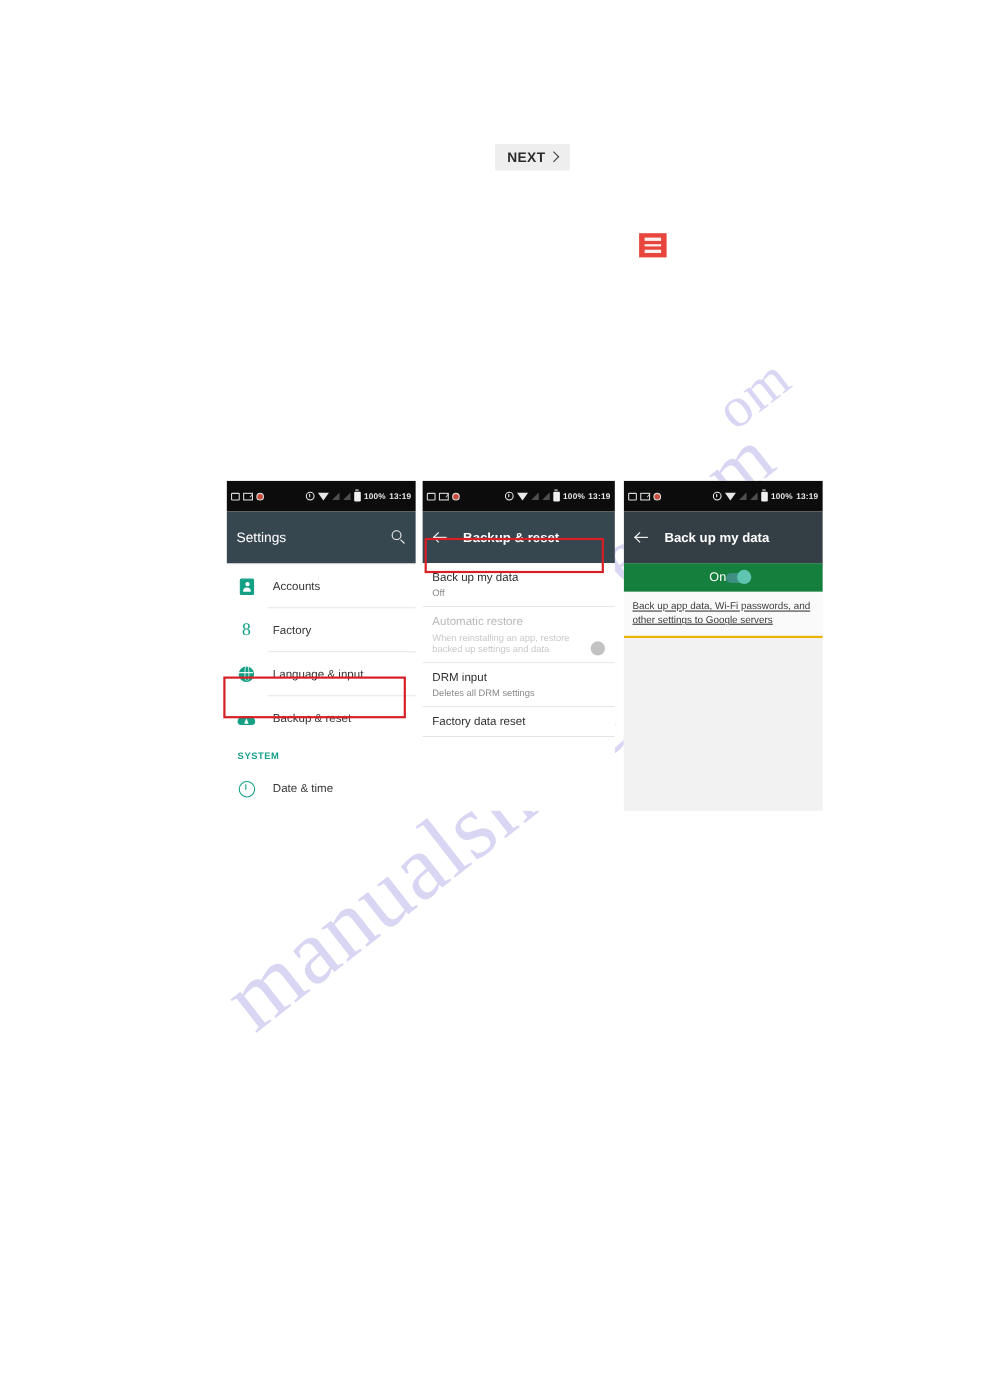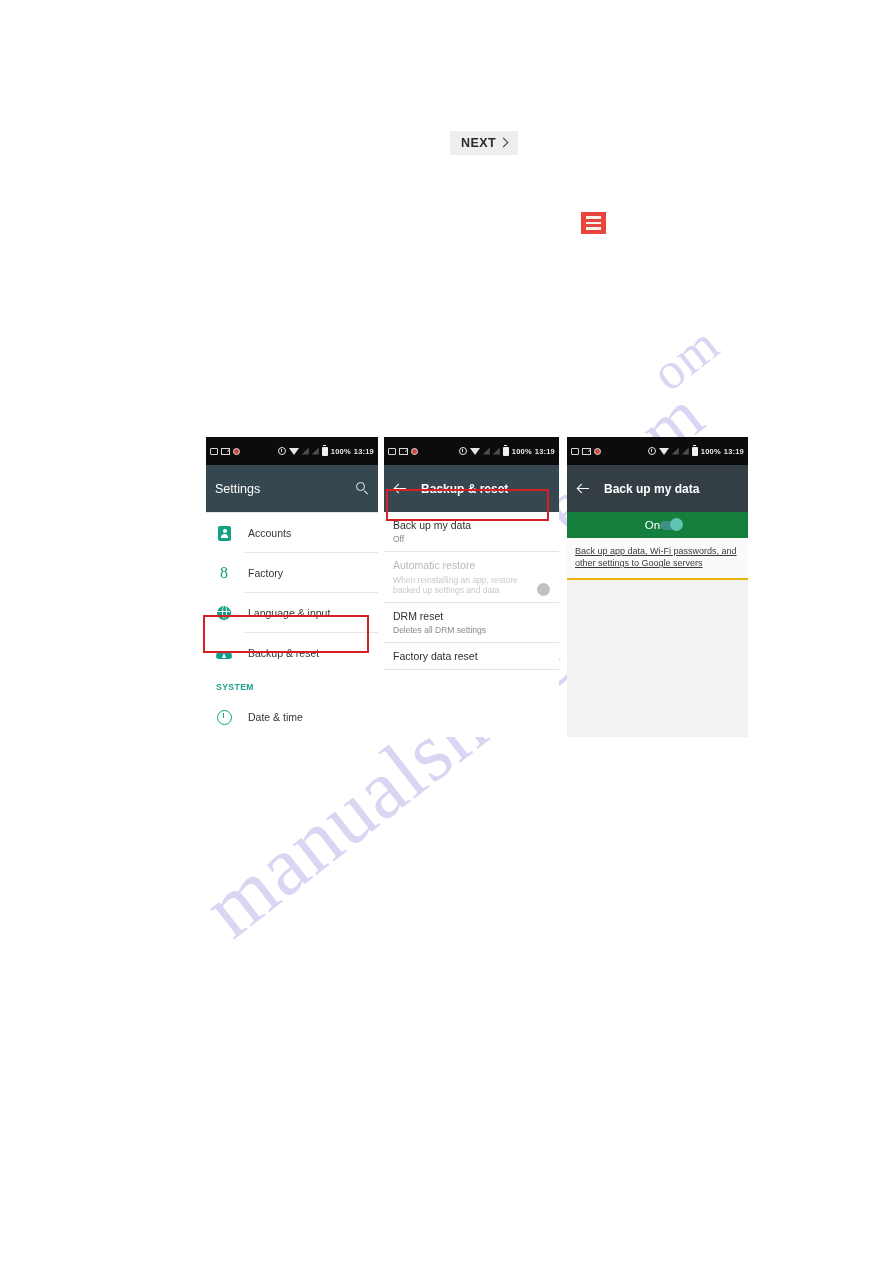--- a/index.html
+++ b/index.html
@@ -610,21 +610,21 @@
       <div>
         <div class="p2-title">Automatic restore</div>
         <div class="p2-sub">When reinstalling an app, restore backed up settings and data</div>
       </div>
       <span class="toggle-off"></span>
       <span class="sep-f"></span>
     </div>
 
 
     <div class="p2row">
-      <div class="p2-title">DRM reset</div>
+      <div class="p2-title">DRM input</div>
       <div class="p2-sub">Deletes all DRM settings</div>
       <span class="sep-f"></span>
     </div>
 
     <div class="p2row">
       <div class="p2-title">Factory data reset</div>
       <span class="sep-f"></span>
     </div>
   </div>
 </div>

